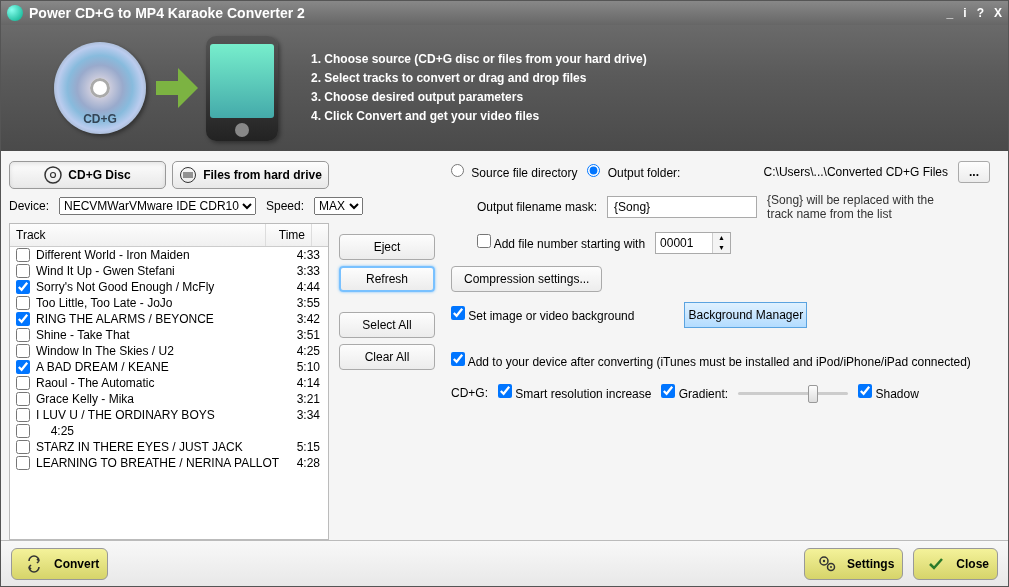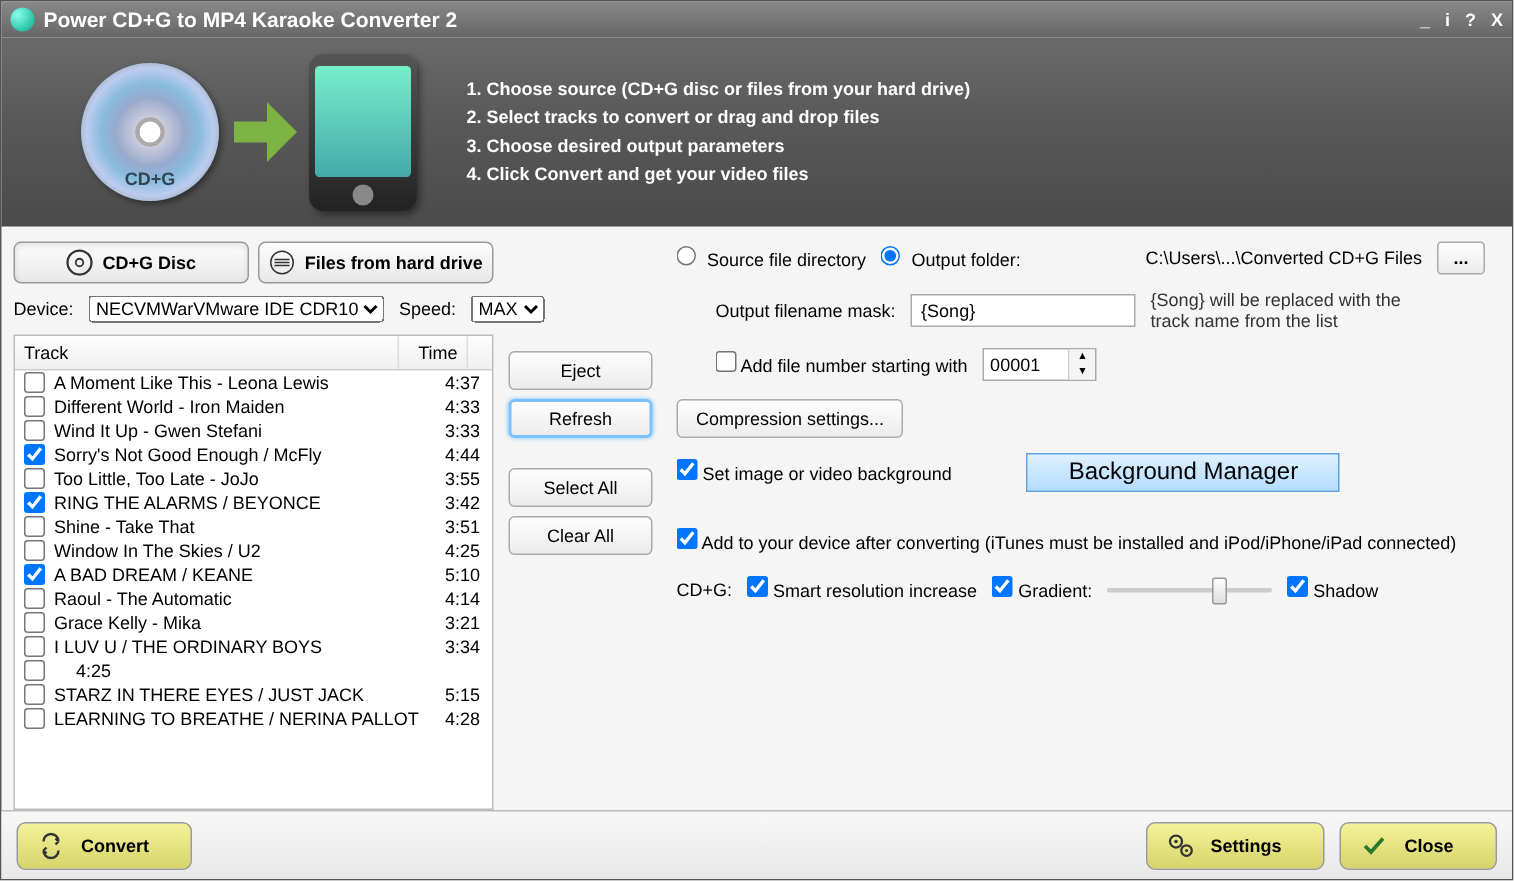--- a/index.html
+++ b/index.html
@@ -45,26 +45,26 @@
 .radio-row input[type=radio]{margin-right:4px;}
 .path-text{font-size:12px;}
 .browse-btn{width:32px;height:22px;border:1px solid #aaa;border-radius:3px;background:linear-gradient(#fdfdfd,#ececec);cursor:pointer;font-weight:bold;}
 .text-input{height:22px;border:1px solid #aaa;padding:2px 6px;background:#fff;font-size:12px;}
 .hint{font-size:12px;color:#333;line-height:1.2;}
 .num-input{width:76px;height:22px;border:1px solid #aaa;background:#fff;display:inline-flex;align-items:center;justify-content:space-between;}
 .num-input input{border:none;width:56px;padding:0 4px;font-size:12px;outline:none;}
 .num-input .spin{width:18px;display:flex;flex-direction:column;border-left:1px solid #ccc;}
 .num-input .spin div{height:10px;text-align:center;font-size:7px;line-height:10px;cursor:pointer;background:#f4f4f4;}
 .std-btn{height:26px;padding:0 12px;border:1px solid #aaa;border-radius:4px;background:linear-gradient(#fdfdfd,#ececec);cursor:pointer;font-size:12px;}
-.accent-btn{height:26px;padding:0 27px;border:1px solid #5aa3e0;border-radius:0;background:linear-gradient(#dff1ff,#b3dcff);cursor:pointer;font-size:16px;}
+.accent-btn{height:26px;padding:0 3px;border:1px solid #5aa3e0;border-radius:0;background:linear-gradient(#dff1ff,#b3dcff);cursor:pointer;font-size:12px;}
 .slider{width:110px;height:20px;position:relative;display:inline-block;vertical-align:middle;}
 .slider .track{position:absolute;top:9px;left:0;right:0;height:3px;background:#ccc;border-radius:2px;}
 .slider .thumb{position:absolute;top:2px;left:70px;width:10px;height:18px;background:linear-gradient(#fdfdfd,#ddd);border:1px solid #999;border-radius:2px;cursor:pointer;}
 .footer{height:46px;border-top:1px solid #bbb;background:linear-gradient(#f8f8f8,#e8e8e8);display:flex;align-items:center;padding:0 10px;gap:10px;}
-.big-btn{height:32px;border:1px solid #999;border-radius:6px;background:linear-gradient(#f4f29a,#d6d46a);display:flex;align-items:center;gap:10px;padding:0 28px 0 12px;font-weight:bold;font-size:15px;cursor:pointer;}
+.big-btn{height:32px;border:1px solid #999;border-radius:6px;background:linear-gradient(#f4f29a,#d6d46a);display:flex;align-items:center;gap:10px;padding:0 8px 0 12px;font-weight:bold;font-size:15px;cursor:pointer;}
 .big-btn .icn{width:20px;height:20px;display:inline-flex;align-items:center;justify-content:center;}
 .spacer{flex:1;}
 input[type=checkbox]{width:14px;height:14px;cursor:pointer;}
 input[type=radio]{cursor:pointer;}
 svg{display:block;}
 </style>
 </head>
 <body>
 
 <div class="app">
@@ -126,25 +126,20 @@
       </div>
       <div class="track-table">
         <div class="thead">
           <div class="th">Track</div>
           <div class="th">Time</div>
           <div class="th" style="width:16px;border-right:none"></div>
         </div>
         <div id="track-rows">
             <div class="row">
               <input type="checkbox" class="cb" style="">
-              <span class="name">A Moment Like This - Leona Lewis</span>
-              <span class="time">4:37</span>
-            </div>
-            <div class="row">
-              <input type="checkbox" class="cb" style="">
               <span class="name">Different World - Iron Maiden</span>
               <span class="time">4:33</span>
             </div>
             <div class="row">
               <input type="checkbox" class="cb" style="">
               <span class="name">Wind It Up - Gwen Stefani</span>
               <span class="time">3:33</span>
             </div>
             <div class="row">
               <input type="checkbox" class="cb" checked="" style="">

